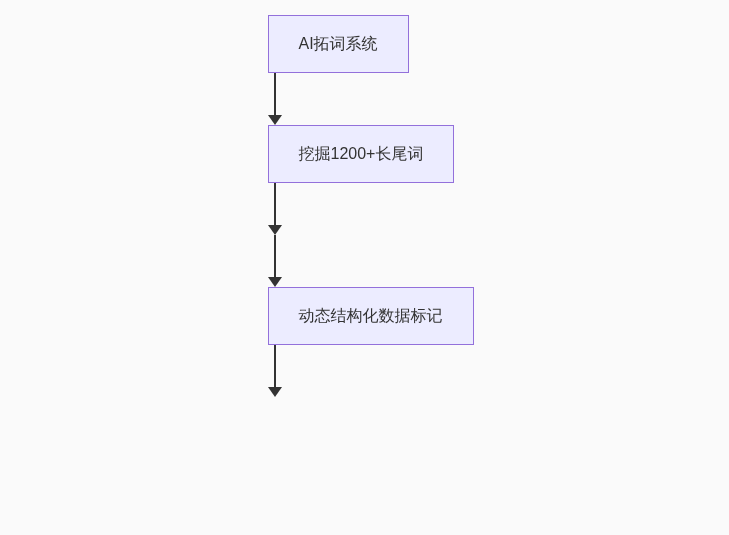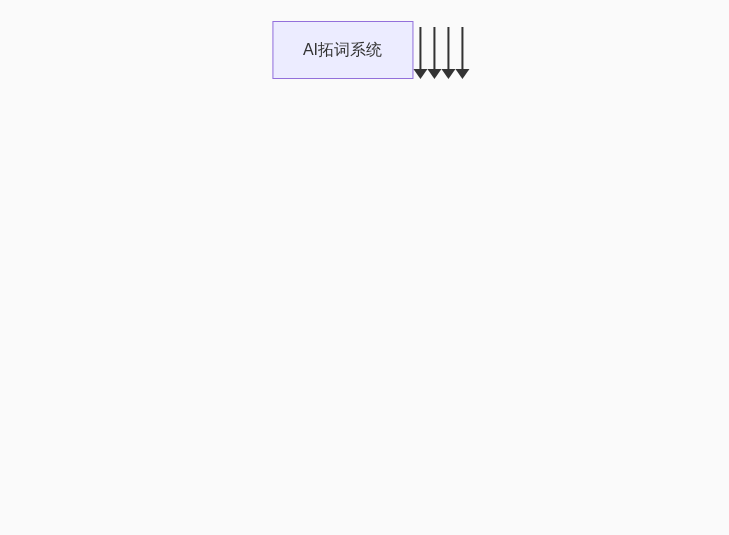--- a/index.html
+++ b/index.html
@@ -10,27 +10,27 @@
     background: var(--background, #fafafa);
     font-family: "Liberation Sans", sans-serif;
   }
   .canvas {
     position: relative;
     width: 729px;
     height: 535px;
   }
   .flow {
     position: absolute;
-    top: 21px;
+    top: 15px;
     left: 50%;
     transform: translateX(-50%);
     margin-left: 6px;
     display: flex;
-    flex-direction: row;
-    align-items: flex-end;
+    flex-direction: column;
+    align-items: flex-start;
   }
   .node {
     background: var(--node-fill, #ECECFF);
     border: 1px solid var(--node-border, #9370DB);
     color: var(--text, #333333);
     font-size: 16px;
     line-height: 24px;
     padding: 16px 30px;
     text-align: center;
     white-space: nowrap;
@@ -63,32 +63,38 @@
 
     <div class="node">
       <span>AI拓词系统</span>
     </div>
 
     <div class="connector">
       <div class="line"></div>
       <div class="arrowhead"></div>
     </div>
 
+    <div class="node">
+      <span>挖掘1200+长尾词</span>
+    </div>
 
     <div class="connector">
       <div class="line"></div>
       <div class="arrowhead"></div>
     </div>
 
 
     <div class="connector">
       <div class="line"></div>
       <div class="arrowhead"></div>
     </div>
 
+    <div class="node">
+      <span>动态结构化数据标记</span>
+    </div>
 
     <div class="connector">
       <div class="line"></div>
       <div class="arrowhead"></div>
     </div>
 
 
   </div>
 </div>
 

